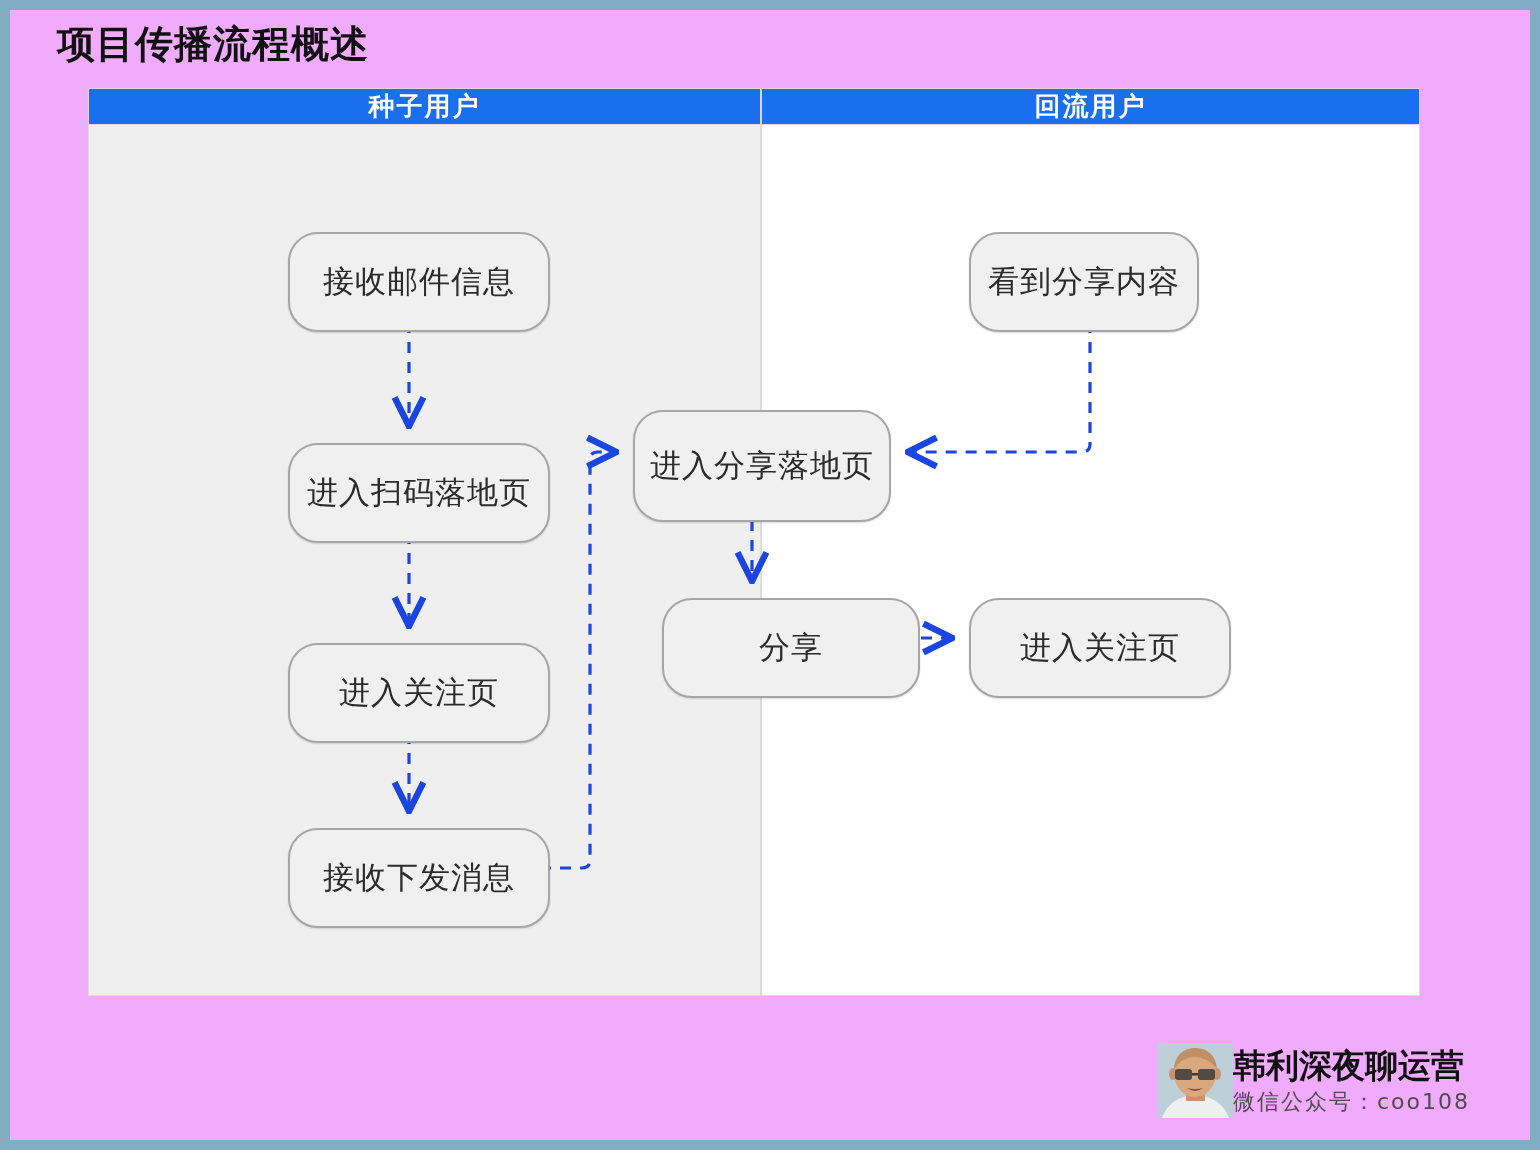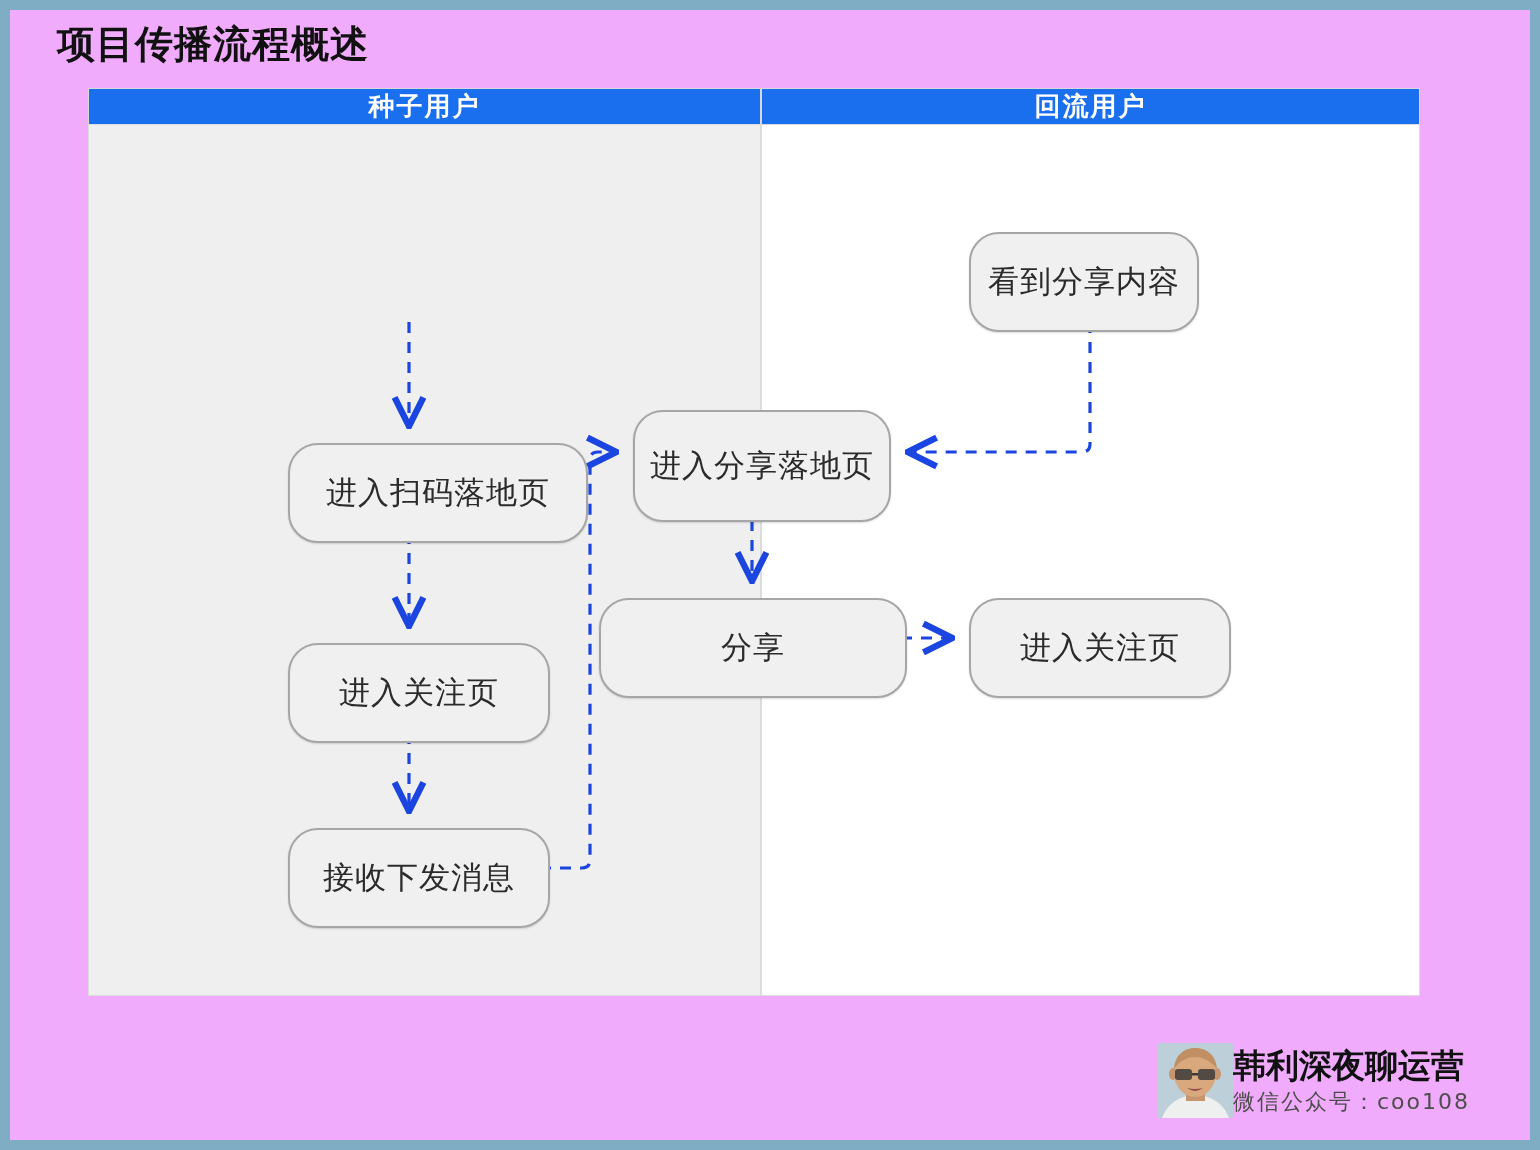--- a/index.html
+++ b/index.html
@@ -176,30 +176,31 @@
 
       <path d="M 742,490 L 742,568" marker-end="url(#arrowhead)"></path>
 
       <path d="M 871,628 L 939,628" marker-end="url(#arrowhead)"></path>
 
       <path d="M 1080,312 L 1080,434 Q 1080,442 1072,442 L 901,442" marker-end="url(#arrowhead)"></path>
 
     </g>
   </svg>
 
-
-  <div class="node" style="left:278px; top:433px; width:300px; height:100px;">进入扫码落地页</div>
+  <div class="node" style="left:278px; top:222px; width:262px; height:100px;">接收邮件信息</div>
+
+  <div class="node" style="left:278px; top:433px; width:262px; height:100px;">进入扫码落地页</div>
 
   <div class="node" style="left:278px; top:633px; width:262px; height:100px;">进入关注页</div>
 
   <div class="node" style="left:278px; top:818px; width:262px; height:100px;">接收下发消息</div>
 
   <div class="node" style="left:623px; top:400px; width:258px; height:112px;">进入分享落地页</div>
 
-  <div class="node" style="left:589px; top:588px; width:308px; height:100px;">分享</div>
+  <div class="node" style="left:652px; top:588px; width:258px; height:100px;">分享</div>
 
   <div class="node" style="left:959px; top:222px; width:230px; height:100px;">看到分享内容</div>
 
   <div class="node" style="left:959px; top:588px; width:262px; height:100px;">进入关注页</div>
 
   <div id="watermark">
     <div id="wm-avatar">
       <svg width="75" height="75" viewBox="0 0 75 75" xmlns="http://www.w3.org/2000/svg">
         <rect x="0" y="0" width="75" height="75" fill="#bdd0da"></rect>
 

